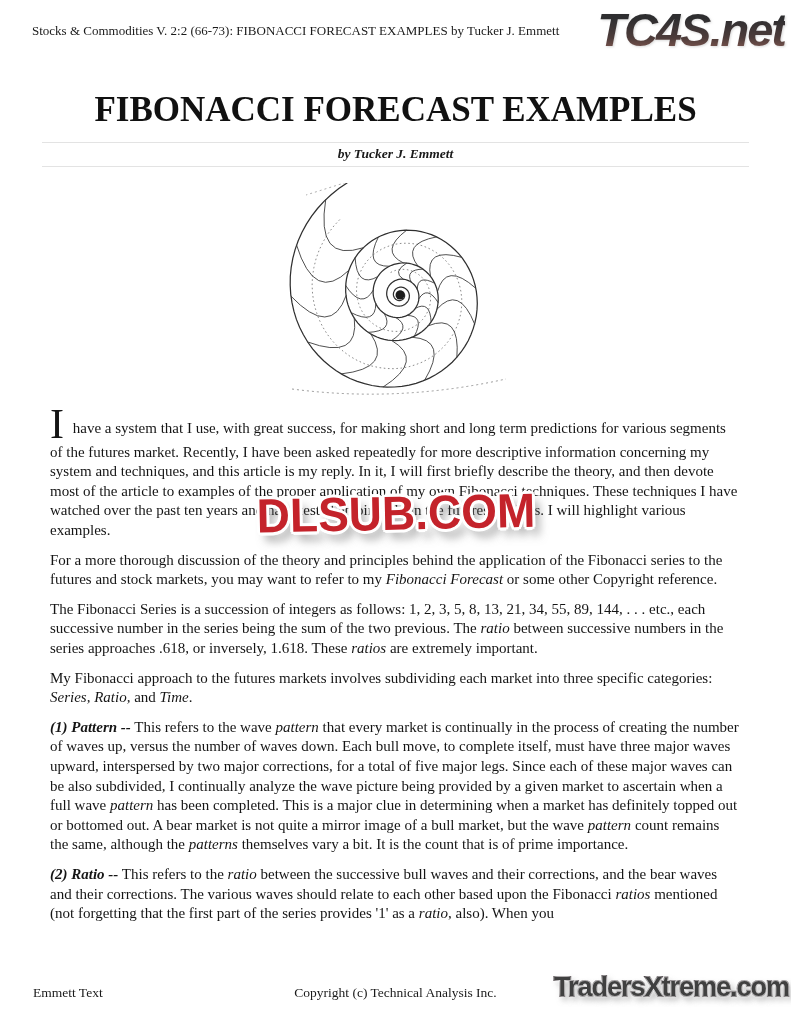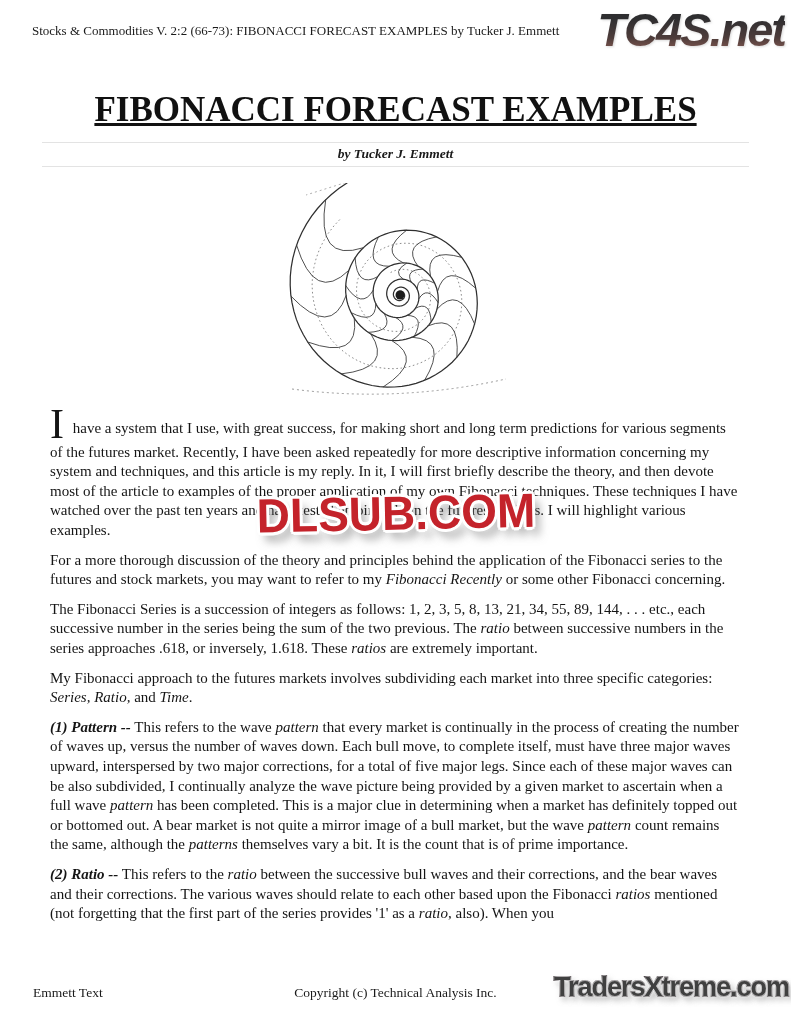--- a/index.html
+++ b/index.html
@@ -9,21 +9,21 @@
   
   .header{position:relative;height:64px;}
   .citation{position:absolute;left:32px;top:23px;font-size:13px;color:#1a1a1a;}
   .tc4s{position:absolute;right:6px;top:2px;
         font-family:"Liberation Sans",sans-serif;font-weight:bold;font-size:47px;letter-spacing:-2px;
         background:linear-gradient(180deg,#2e2e30 30%,#4d3c3a 65%,#9a655c 100%);
         -webkit-background-clip:text;background-clip:text;color:transparent;
         filter:drop-shadow(1px 1px 1px rgba(180,180,180,.5));font-style:italic;}
 
   
-  .title{margin:26px 0 0;text-align:center;font-size:35px;font-weight:bold;letter-spacing:0px;color:#111;text-decoration:underline;}
+  .title{margin:26px 0 0;text-align:center;font-size:35px;font-weight:bold;letter-spacing:0px;color:#111;}
   .byline{margin:12px 42px 16px;padding:3px 0 4px;text-align:center;
           font-size:13.5px;font-weight:bold;font-style:italic;color:#1a1a1a;
           border-top:1px solid #e3e3e3;border-bottom:1px solid #e3e3e3;}
 
   
   .shellwrap{width:240px;height:220px;margin:6px auto 0;}
 
   
   .article{margin:4px 52px 0 50px;font-size:15px;line-height:19.6px;text-align:left;}
   .article p{margin:0 0 10px;}
@@ -68,21 +68,21 @@
         <path d="M114.6,89.5L116.8,88.4L119.2,87.5L121.6,86.9L124.1,86.5L126.7,86.3L129.3,86.5L131.9,86.8L134.5,87.5L137.0,88.4L139.5,89.6L141.9,91.0L144.1,92.7L146.2,94.6L148.1,96.7L149.8,99.0L151.2,101.5L152.5,104.2L153.4,107.1L154.1,110.0L154.5,113.0L154.6,116.1L154.4,119.2L153.8,122.3L153.0,125.4L151.8,128.4L150.3,131.3L148.5,134.1L146.4,136.7L144.1,139.1L141.5,141.3L138.6,143.3L135.5,144.9L132.3,146.3L128.9,147.4L125.3,148.1L121.7,148.4L118.0,148.4L114.3,148.0L110.6,147.3L107.0,146.2L103.4,144.6L100.0,142.8L96.7,140.5L93.7,138.0L90.9,135.1L88.3,131.9L86.1,128.4L84.2,124.7L82.7,120.7L81.6,116.6L80.8,112.3L80.5,108.0L80.7,103.6L81.2,99.1L82.3,94.7L83.8,90.4L85.7,86.2L88.0,82.2L90.8,78.4L94.0,74.8L97.6,71.6L101.5,68.7L105.7,66.1L110.3,64.0L115.0,62.3L120.0,61.1L125.1,60.4L130.3,60.2L135.6,60.5L140.9,61.3L146.1,62.7L151.2,64.6L156.2,67.1L160.9,70.0L165.4,73.5L169.5,77.4L173.3,81.8L176.6,86.6L179.5,91.8L181.9,97.2L183.7,103.0L185.0,109.0L185.7,115.1L185.8,121.4L185.2,127.7L184.0,133.9L182.2,140.1L179.7,146.2L176.6,152.0L172.9,157.6L168.6,162.8L163.7,167.6L158.4,172.0L152.5,175.8L146.3,179.1L139.6,181.7L132.7,183.8L125.5,185.1L118.1,185.7L110.6,185.5L103.1,184.6L95.7,183.0L88.3,180.6L81.2,177.4L74.3,173.5L67.8,168.8L61.7,163.5L56.1,157.6L51.1,151.0L46.7,143.9L43.0,136.3L40.1,128.2L37.9,119.9L36.6,111.2L36.1,102.4L36.5,93.5L37.9,84.5L40.1,75.6L43.2,67.0L47.3,58.5L52.2,50.4L58.0,42.8L64.6,35.7" fill="none" stroke="#6e6e6e" stroke-width="0.8" stroke-dasharray="1.6,2.6"></path>
         <path d="M49.7,16.6 Q39.4,80.3 87.2,64.8M20.6,62.2 Q38.6,120.7 72.8,87.4M15.0,113.2 Q55.0,155.4 70.1,112.6M31.7,159.0 Q83.6,178.0 78.3,135.3M65.3,190.9 Q117.4,185.2 94.9,151.0M107.3,203.9 Q149.3,177.1 115.7,157.5M148.6,197.3 Q173.0,156.7 136.1,154.2M180.9,174.2 Q184.5,129.4 152.1,142.8M198.6,141.0 Q182.9,101.3 160.9,126.3M199.7,105.2 Q169.6,78.1 161.5,108.6M185.6,74.3 Q148.5,63.9 154.5,93.3M160.5,53.9 Q124.6,60.7 142.1,83.3M130.6,47.2 Q102.9,68.1 127.3,79.9M102.3,54.1 Q87.5,83.6 113.3,83.3M79.1,74.8 Q80.8,105.8 101.8,93.6M69.7,102.6 Q85.7,127.2 97.2,107.3M75.2,129.7 Q99.8,142.4 99.8,120.8M92.3,149.4 Q118.4,148.2 108.3,130.5M115.6,157.5 Q136.4,144.3 119.8,134.5M138.4,153.2 Q149.3,132.6 131.1,132.4M155.1,138.9 Q154.3,117.0 139.4,125.3M162.1,119.5 Q151.2,101.9 142.9,115.7M158.7,100.3 Q141.5,91.0 141.2,106.2M146.9,86.1 Q128.5,86.6 135.3,99.2M130.6,80.1 Q115.7,89.1 127.3,96.2" fill="none" stroke="#3c3c3c" stroke-width="0.9" stroke-linecap="round"></path>
         <path d="M74.2,-1.9 L30,12" stroke="#9a9a9a" stroke-width="0.8" stroke-dasharray="2,3" fill="none"></path>
         <path d="M16,206 Q122,220 230,196" stroke="#8f8f8f" stroke-width="0.9" stroke-dasharray="2,3" fill="none"></path>
         <circle cx="124" cy="112" r="4.5" fill="#1c1c1c"></circle>
       </svg>
   </div>
 
   <div class="article">
     <p><span class="dropcap">I</span><span> have a system that I use, with great success, for making short and long term predictions for various segments of the futures market. Recently, I have been asked repeatedly for more descriptive information concerning my system and techniques, and this article is my reply. In it, I will first briefly describe the theory, and then devote most of the article to examples of the proper application of my own Fibonacci techniques. These techniques I have watched over the past ten years and have tested empirically in the futures markets. I will highlight various examples.</span></p>
-    <p><span>For a more thorough discussion of the theory and principles behind the application of the Fibonacci series to the futures and stock markets, you may want to refer to my </span><span class="it">Fibonacci Recently</span><span> or some other Fibonacci concerning.</span></p>
+    <p><span>For a more thorough discussion of the theory and principles behind the application of the Fibonacci series to the futures and stock markets, you may want to refer to my </span><span class="it">Fibonacci Forecast</span><span> or some other Copyright reference.</span></p>
     <p><span>The Fibonacci Series is a succession of integers as follows: 1, 2, 3, 5, 8, 13, 21, 34, 55, 89, 144, . . . etc., each successive number in the series being the sum of the two previous. The </span><span class="it">ratio</span><span> between successive numbers in the series approaches .618, or inversely, 1.618. These </span><span class="it">ratios</span><span> are extremely important.</span></p>
     <p><span>My Fibonacci approach to the futures markets involves subdividing each market into three specific categories: </span><span class="it">Series, Ratio,</span><span> and </span><span class="it">Time</span><span>.</span></p>
     <p><span class="bit">(1) Pattern --</span><span> This refers to the wave </span><span class="it">pattern</span><span> that every market is continually in the process of creating the number of waves up, versus the number of waves down. Each bull move, to complete itself, must have three major waves upward, interspersed by two major corrections, for a total of five major legs. Since each of these major waves can be also subdivided, I continually analyze the wave picture being provided by a given market to ascertain when a full wave </span><span class="it">pattern</span><span> has been completed. This is a major clue in determining when a market has definitely topped out or bottomed out. A bear market is not quite a mirror image of a bull market, but the wave </span><span class="it">pattern</span><span> count remains the same, although the </span><span class="it">patterns</span><span> themselves vary a bit. It is the count that is of prime importance.</span></p>
     <p><span class="bit">(2) Ratio --</span><span> This refers to the </span><span class="it">ratio</span><span> between the successive bull waves and their corrections, and the bear waves and their corrections. The various waves should relate to each other based upon the Fibonacci </span><span class="it">ratios</span><span> mentioned (not forgetting that the first part of the series provides '1' as a </span><span class="it">ratio</span><span>, also). When you</span></p>
   </div>
 
   <div class="watermark">DLSUB.COM</div>
 
   <div class="footer">
     <div class="footer-left">Emmett Text</div>

